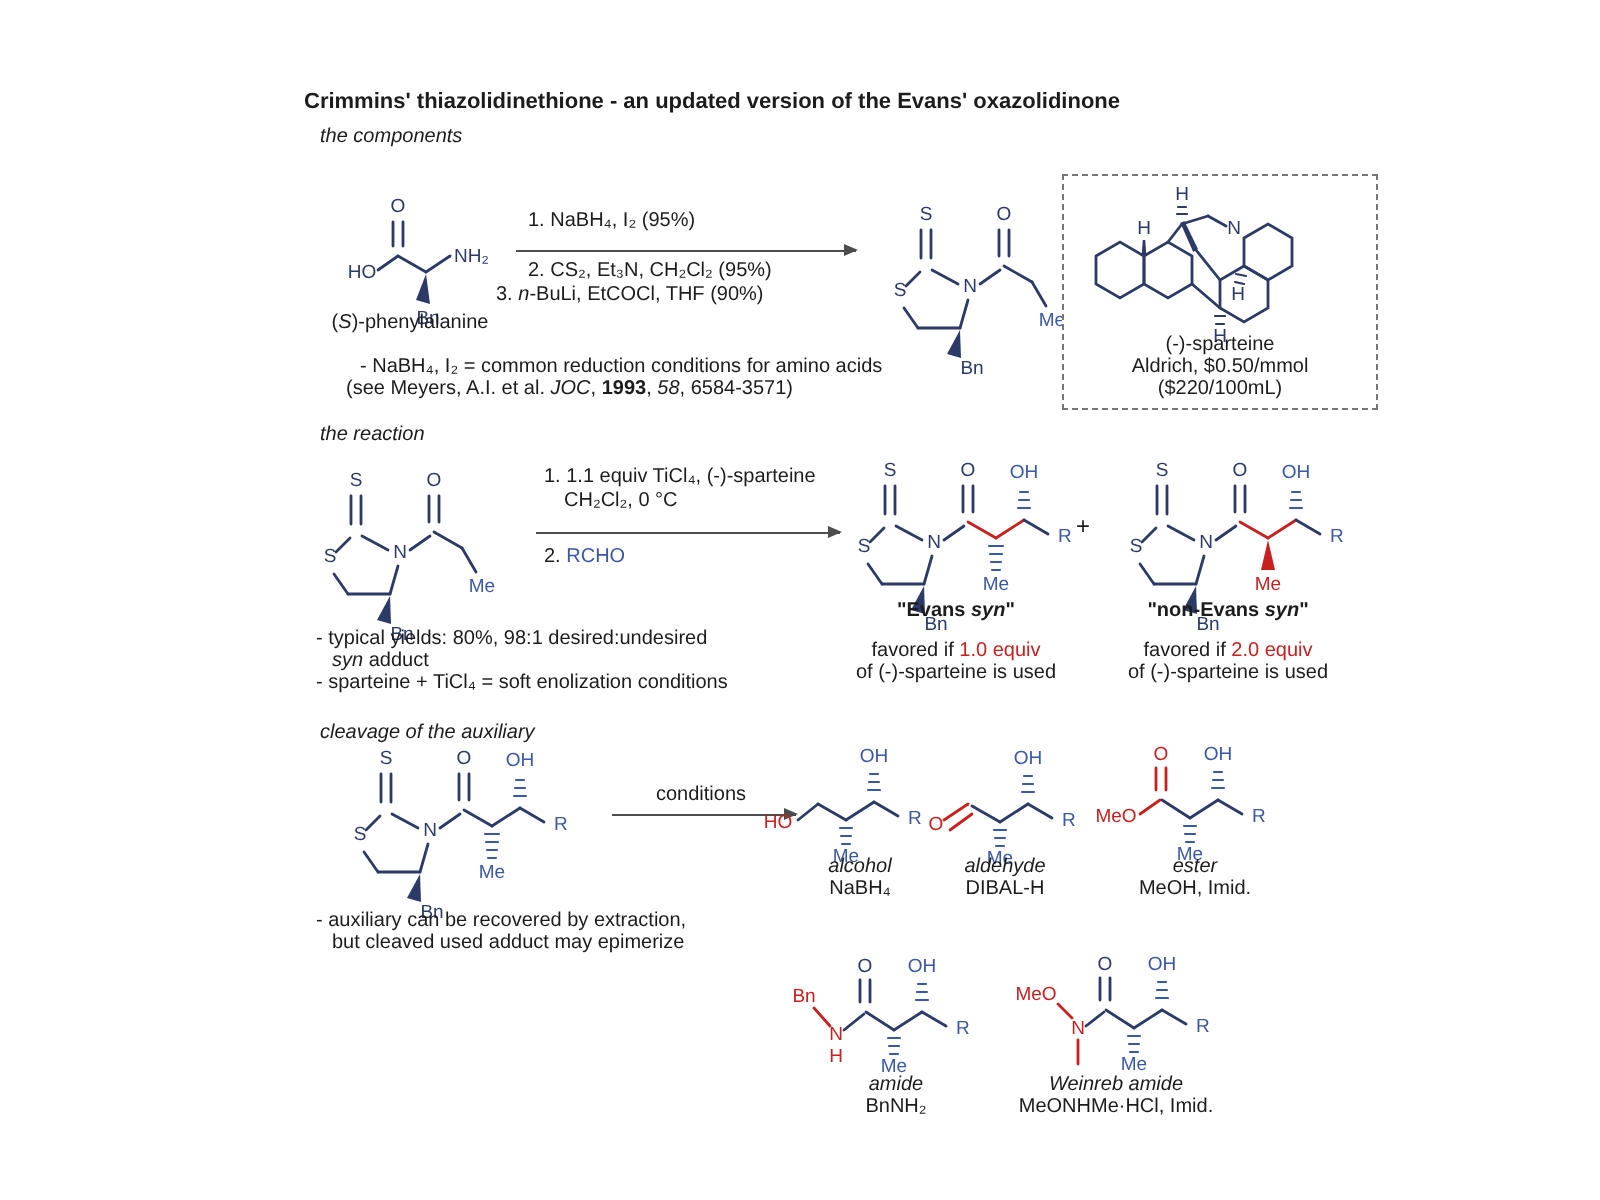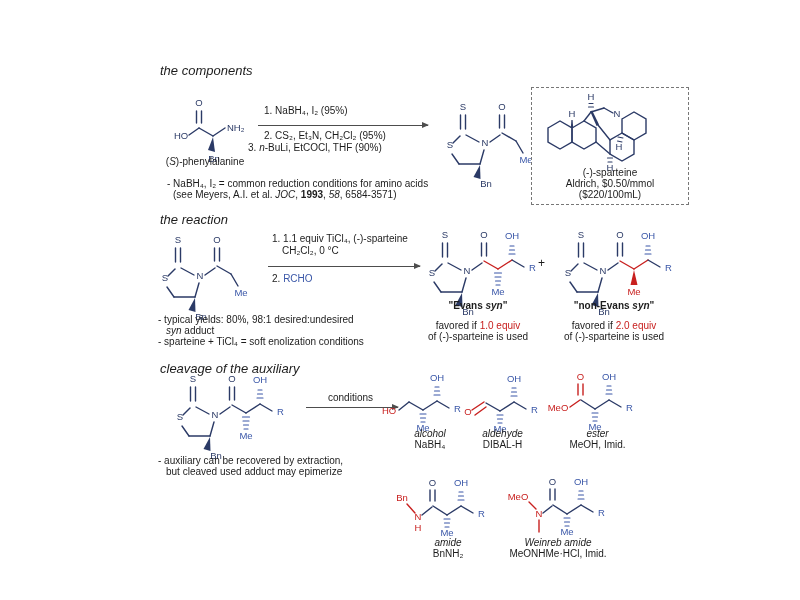--- a/index.html
+++ b/index.html
@@ -1,21 +1,21 @@
 <!DOCTYPE html>
 <html><head>
 <meta charset="utf-8">
 <style>
   html,body{margin:0;padding:0;background:#fff;}
   #page{position:relative;width:800px;height:600px;background:#ffffff;
         font-family:"Liberation Sans",sans-serif;color:#1c1c1c;overflow:hidden;}
   .abs{position:absolute;}
   .t10{font-size:10px;line-height:11.5px;white-space:nowrap;}
   .title{font-size:11px;font-weight:bold;white-space:nowrap;}
-  .head{font-size:13px;font-style:italic;white-space:nowrap;}
+  .head{font-size:10px;font-style:italic;white-space:nowrap;}
   .it{font-style:italic;}
   .b{font-weight:bold;}
   .blue{color:#3a57a8;text-align:center;}
   .red{color:#c8201f;}
   .ctr{text-align:center;}
   .arrow{position:absolute;height:0;border-top:1.3px solid #4d4d4d;}
   .arrow:after{content:"";position:absolute;right:-1px;top:-4.4px;
     border-left:7px solid #4d4d4d;border-top:3.6px solid transparent;border-bottom:3.6px solid transparent;}
   .dashedbox{position:absolute;border:1.4px dashed #777;background:#fff;}
   svg.struct{position:absolute;overflow:visible;}
@@ -27,20 +27,21 @@
   svg.struct text.bl{fill:#3a57a8;}
   svg.struct text.rd{fill:#c8201f;}
   svg.struct polygon.rd{fill:#c8201f;}
   svg.struct line.thin{stroke-width:1.1;}
 </style>
 </head>
 <body>
 
 <div id="page">
 
+  <div class="abs title" style="left:152px;top:45px">Crimmins' thiazolidinethione - an updated version of the Evans' oxazolidinone</div>
   <div class="abs head" style="left:160px;top:63px">the components</div>
 
   <svg class="struct" style="left:168px;top:94px" width="100" height="80" viewBox="0 0 100 80">
     <g>
       <line x1="21" y1="41" x2="31" y2="34"></line>
       <line x1="28.5" y1="29" x2="28.5" y2="17"></line>
       <line x1="33.5" y1="29" x2="33.5" y2="17"></line>
       <line x1="31" y1="34" x2="45" y2="42"></line>
       <line x1="45" y1="42" x2="57" y2="34"></line>
       <polygon points="45,43 40,56 47,58"></polygon>
@@ -110,21 +111,21 @@
       <text x="53" y="10" text-anchor="middle">H</text>
       <text x="79" y="27" text-anchor="middle">N</text>
       <text x="81" y="60" text-anchor="middle">H</text>
       <text x="72" y="81" text-anchor="middle">H</text>
     </svg>
     <div class="abs t10 ctr" style="left:0;top:79px;width:100%">(-)-sparteine</div>
     <div class="abs t10 ctr" style="left:0;top:90px;width:100%">Aldrich, $0.50/mmol</div>
     <div class="abs t10 ctr" style="left:0;top:101px;width:100%">($220/100mL)</div>
   </div>
 
-  <div class="abs t10" style="left:167px;top:178px">- NaBH₄, I₂ = common reduction conditions for amino acids</div>
+  <div class="abs t10" style="left:180px;top:178px">- NaBH₄, I₂ = common reduction conditions for amino acids</div>
   <div class="abs t10" style="left:173px;top:189px">
     <span>(see Meyers, A.I. et al. </span><span class="it">JOC</span><span>, </span><span class="b">1993</span><span>, </span><span class="it">58</span><span>, 6584-3571)</span>
   </div>
 
   <div class="abs head" style="left:160px;top:212px">the reaction</div>
 
   <svg class="struct" style="left:151px;top:229px" width="110" height="95" viewBox="0 0 110 95">
     <g>
       <line x1="17" y1="47" x2="24" y2="40"></line>
       <line x1="30" y1="39" x2="43" y2="46"></line>

